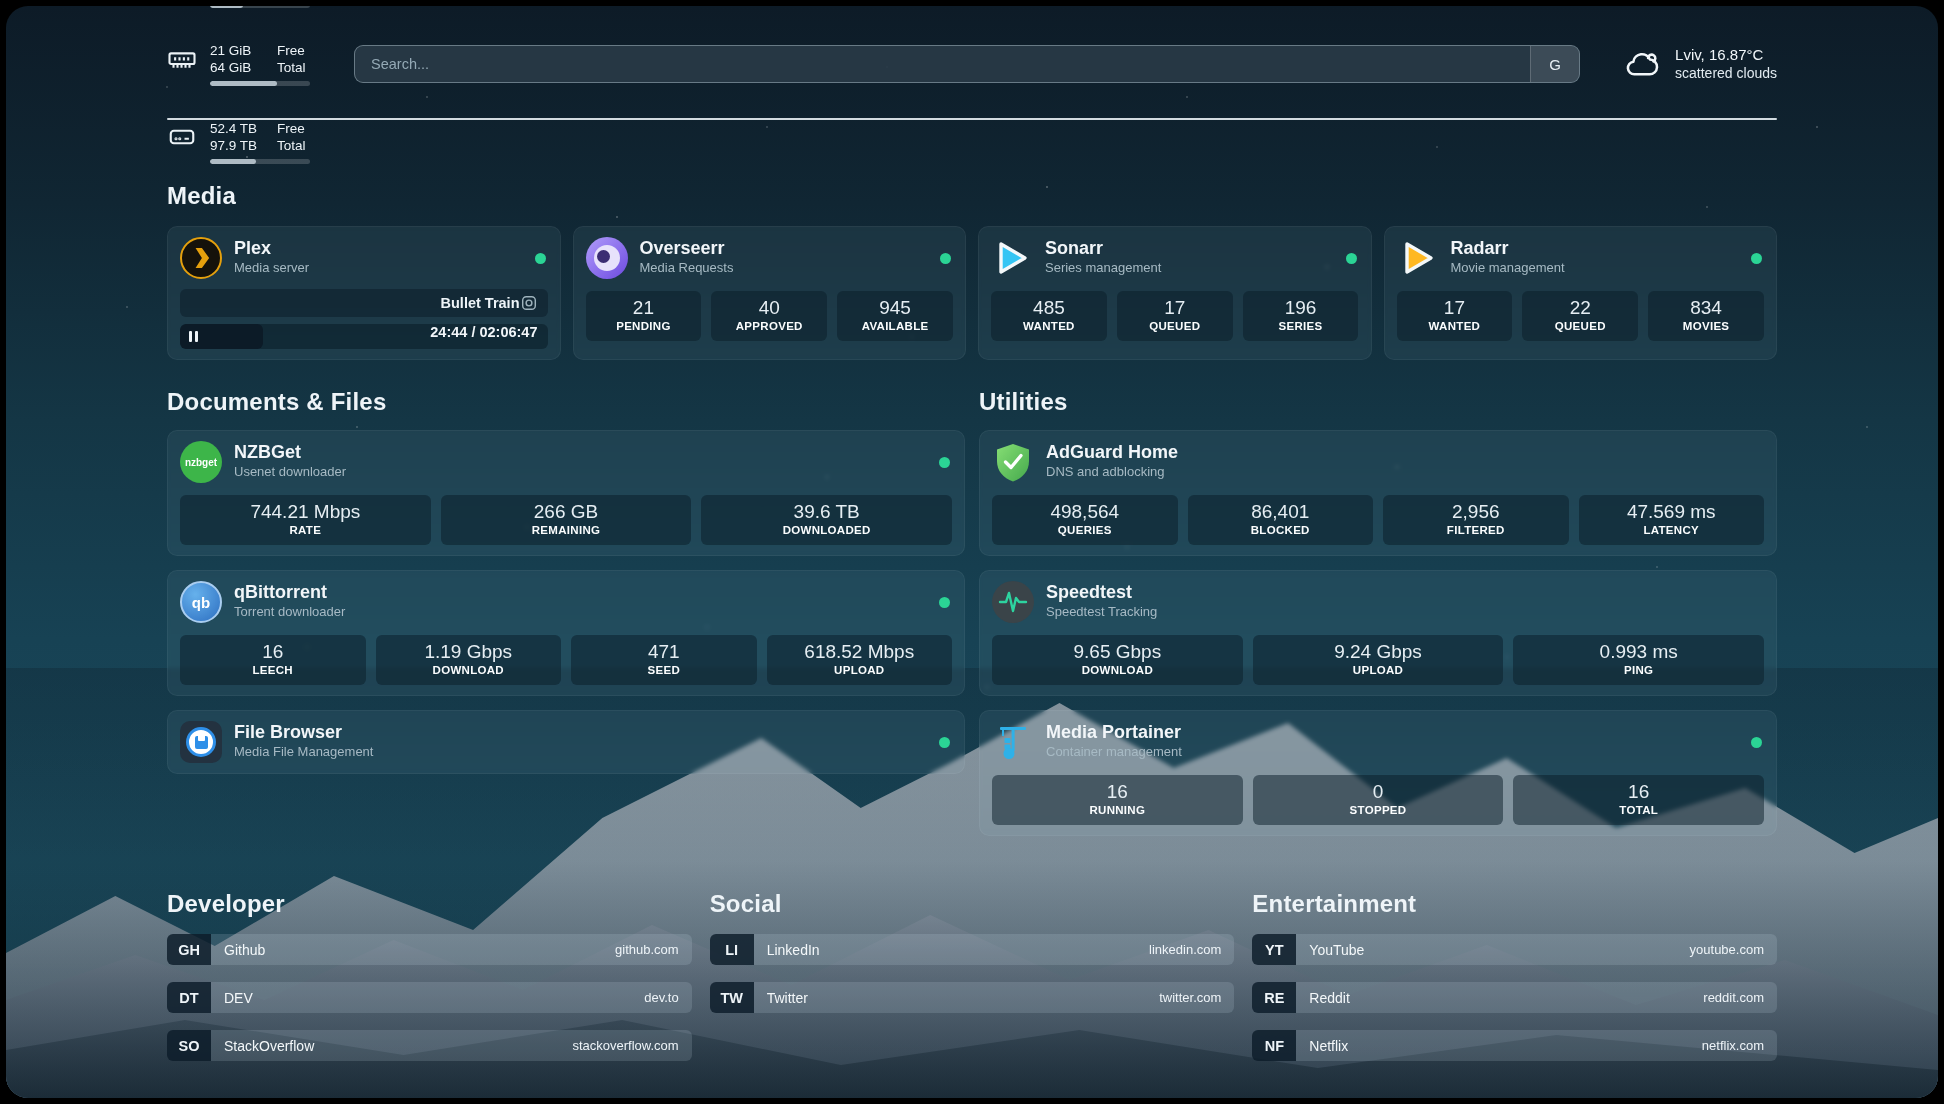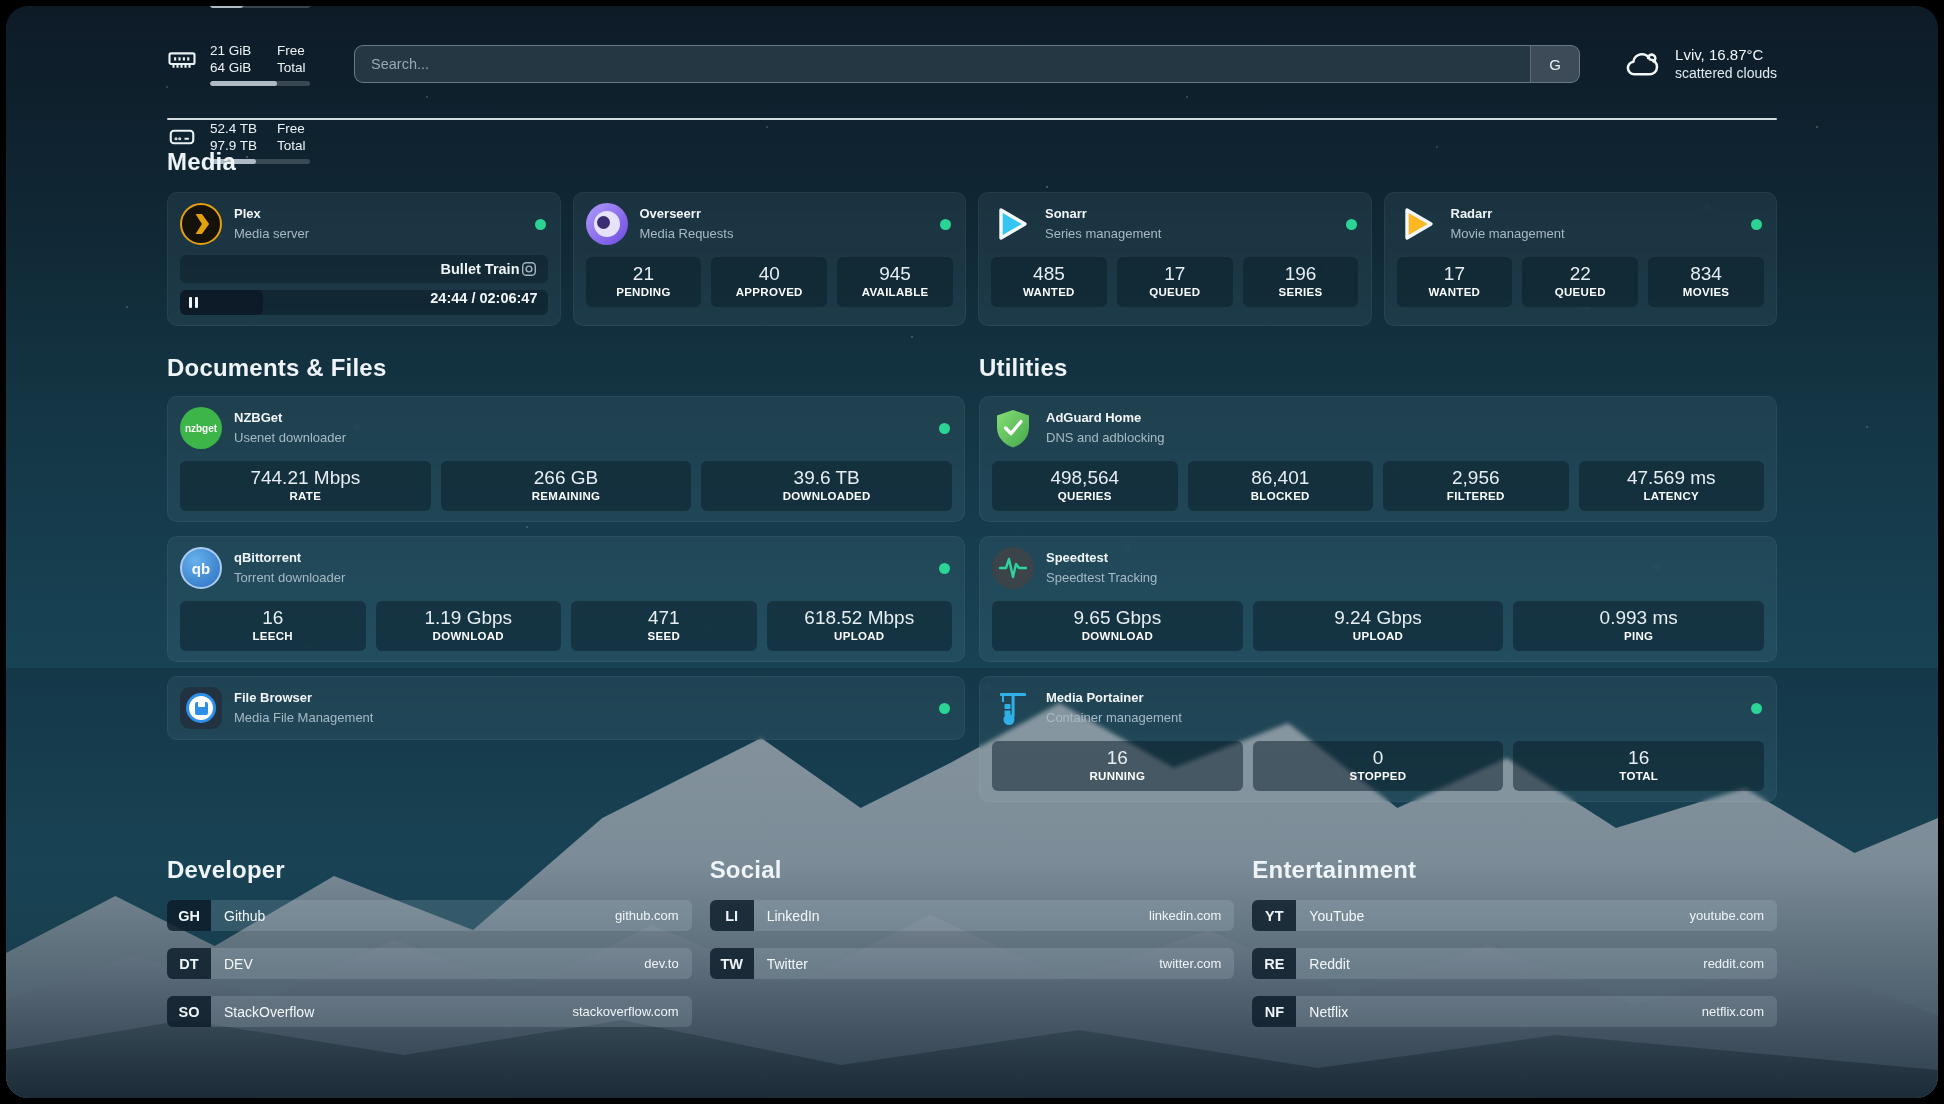--- a/index.html
+++ b/index.html
@@ -60,29 +60,29 @@
   .weather{display:flex;align-items:center;gap:13px;}
   .weather-icon{width:38px;height:38px;color:#f2f7fa;}
   .weather-text{display:flex;flex-direction:column;line-height:19px;}
   .weather-line1{font-size:15px;color:#f2f7fa;}
   .weather-line2{font-size:14px;color:#e2ebf1;}
 
   .divider{margin-top:26px;height:2px;background:rgba(238,245,249,0.88);border-radius:1px;}
 
   
   .section-title{font-size:24px;font-weight:700;color:#eef4f8;letter-spacing:.2px;}
-  .media-section{margin-top:28px;}
+  .media-section{margin-top:62px;}
   .media-grid{margin-top:16px;display:grid;grid-template-columns:repeat(4,1fr);gap:12px;}
 
   .card{background:rgba(173,209,226,0.075);border:1px solid rgba(255,255,255,0.05);
     border-radius:10px;padding:10px 12px;backdrop-filter:blur(2px);cursor:pointer;}
   .card-header{display:flex;align-items:center;gap:12px;height:42px;}
   .svc-icon{width:42px;height:42px;flex:0 0 auto;position:relative;}
   .svc-meta{flex:1;display:flex;flex-direction:column;line-height:20px;overflow:hidden;}
-  .svc-name{font-size:13px;font-weight:700;color:#f2f6f9;}
+  .svc-name{font-size:18px;font-weight:700;color:#f2f6f9;}
   .svc-sub{font-size:13px;color:#a7bac4;}
   .dot{width:11px;height:11px;border-radius:50%;background:#2bd495;flex:0 0 auto;margin-right:2px;}
 
   .stats-row{display:flex;gap:10px;margin-top:12px;}
   .stat{flex:1;text-align:center;background:rgba(10,28,40,0.50);border-radius:6px;
     padding:8px 4px 7px 4px;}
   .stat-value{font-size:19px;color:#e6eef3;line-height:18px;}
   .stat-label{font-size:11.5px;font-weight:700;color:#fbfdfe;letter-spacing:.3px;line-height:16px;margin-top:1px;}
 
   

